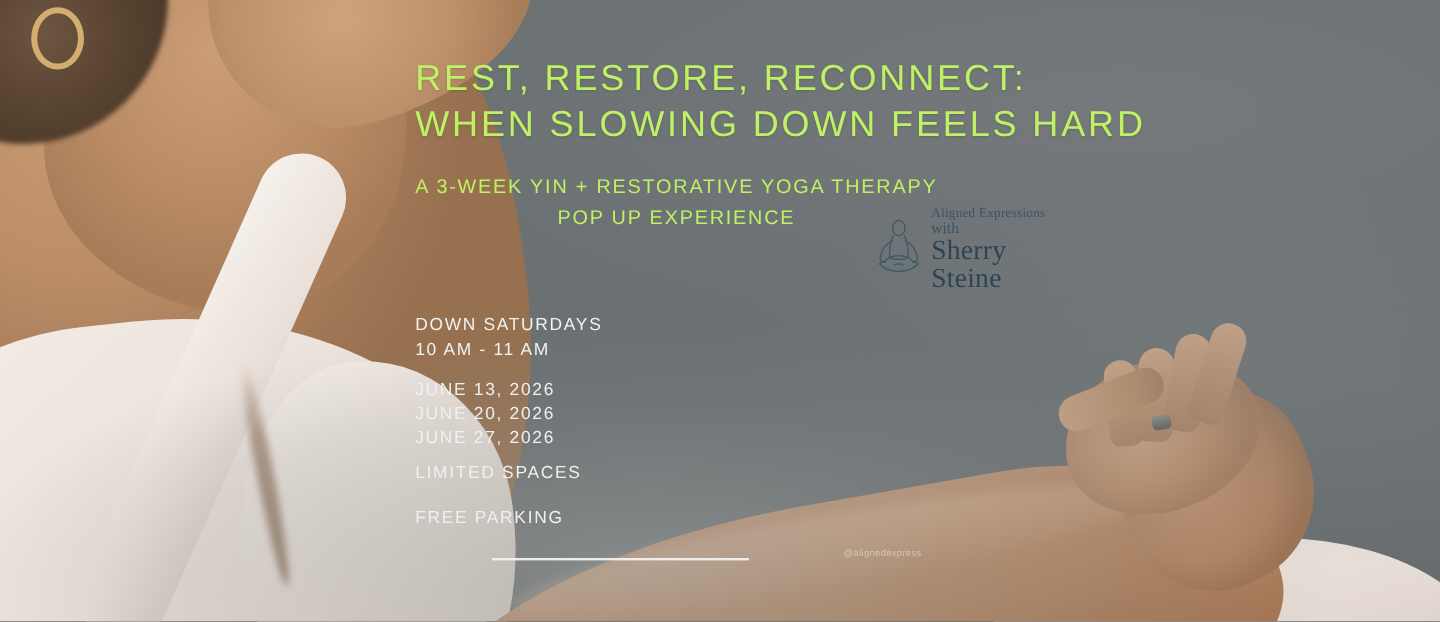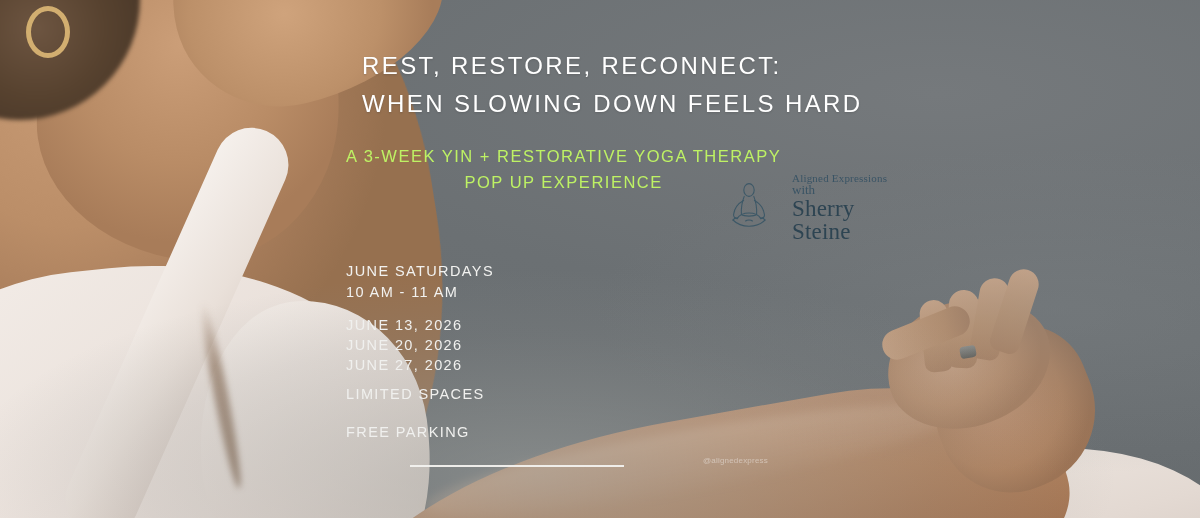--- a/index.html
+++ b/index.html
@@ -231,28 +231,27 @@
     top: 0;
     width: 700px;
     height: 518px;
     color: #ffffff;
   }
 
   .title {
     position: absolute;
     top: 47px;
     left: 0;
-    font-size: 24px;
+    font-size: 30px;
     font-weight: 300;
     letter-spacing: 2.4px;
     line-height: 38px;
-    color: #ffffff;
+    color: #bef264;
     text-shadow: 0 1px 2px rgba(60,60,60,0.25);
     white-space: nowrap;
-    margin-left: 16px;
   }
   .title div { display: block; }
 
   .subtitle {
     position: absolute;
     top: 143px;
     left: 0;
     font-size: 16.5px;
     font-weight: 400;
     letter-spacing: 1.5px;
@@ -327,21 +326,21 @@
 
   
   .logo {
     position: absolute;
     left: 726px;
     top: 176px;
     width: 172px;
     height: 62px;
     display: flex;
     align-items: center;
-    gap: 20px;
+    gap: 4px;
   }
   .logo-mark { width: 46px; height: 54px; flex: none; }
   .logo-text {
     display: flex;
     flex-direction: column;
     justify-content: center;
     color: #33505f;
     font-family: "Liberation Serif", serif;
   }
   .logo-line1 {
@@ -415,21 +414,21 @@
       <div>WHEN SLOWING DOWN FEELS HARD</div>
     </div>
 
     <div class="subtitle">
       <div>A 3-WEEK YIN + RESTORATIVE YOGA THERAPY</div>
       <div>POP UP EXPERIENCE</div>
     </div>
 
 
     <div class="schedule">
-      <div>JUNE SATURDAYS</div>
+      <div>DOWN SATURDAYS</div>
       <div>10 AM - 11 AM</div>
     </div>
 
     <div class="dates">
       <div>JUNE 13, 2026</div>
       <div>JUNE 20, 2026</div>
       <div>JUNE 27, 2026</div>
     </div>
 
     <div class="limited">LIMITED SPACES</div>

